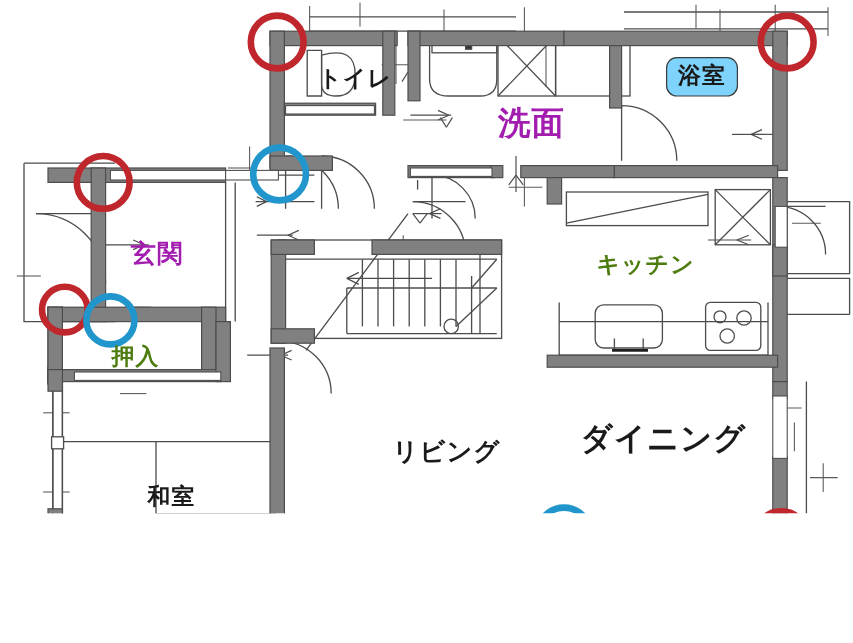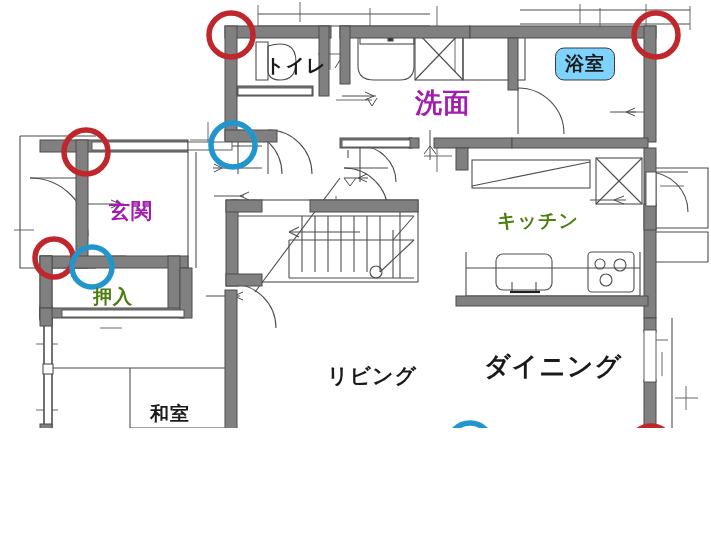--- a/index.html
+++ b/index.html
@@ -330,16 +330,16 @@
 
   <div id="labels">
       <div class="roomlabel" style="left: 296px; top: 66px; font-size: 19px; transform: translate(-50%, -50%); color: rgb(26, 26, 26);">トイレ</div>
       <div class="roomlabel boxed" style="left: 585px; top: 64px; font-size: 19px; transform: translate(-50%, -50%); color: rgb(26, 26, 26);">浴室</div>
       <div class="roomlabel" style="left: 443px; top: 103px; font-size: 27px; transform: translate(-50%, -50%); color: #a21caf;">洗面</div>
       <div class="roomlabel" style="left: 131px; top: 211px; font-size: 21px; transform: translate(-50%, -50%); color: #a21caf;">玄関</div>
       <div class="roomlabel" style="left: 538px; top: 221px; font-size: 19px; transform: translate(-50%, -50%); color: #4d7c0f;">キッチン</div>
       <div class="roomlabel" style="left: 113px; top: 297px; font-size: 19px; transform: translate(-50%, -50%); color: #4d7c0f;">押入</div>
       <div class="roomlabel" style="left: 356px; top: 376px; font-size: 21px; transform: translate(-50%, -50%); color: rgb(26, 26, 26); margin-left: 16px;">リビング</div>
       <div class="roomlabel" style="left: 553px; top: 366px; font-size: 26px; transform: translate(-50%, -50%); color: rgb(26, 26, 26);">ダイニング</div>
-      <div class="roomlabel" style="left: 143px; top: 414px; font-size: 19px; transform: translate(-50%, -50%); color: rgb(26, 26, 26); margin-left: 27px;">和室</div>
+      <div class="roomlabel" style="left: 143px; top: 414px; font-size: 19px; transform: translate(-50%, -50%); color: rgb(26, 26, 26);">和室</div>
     </div>
 
 </div>
 
 </body></html>

